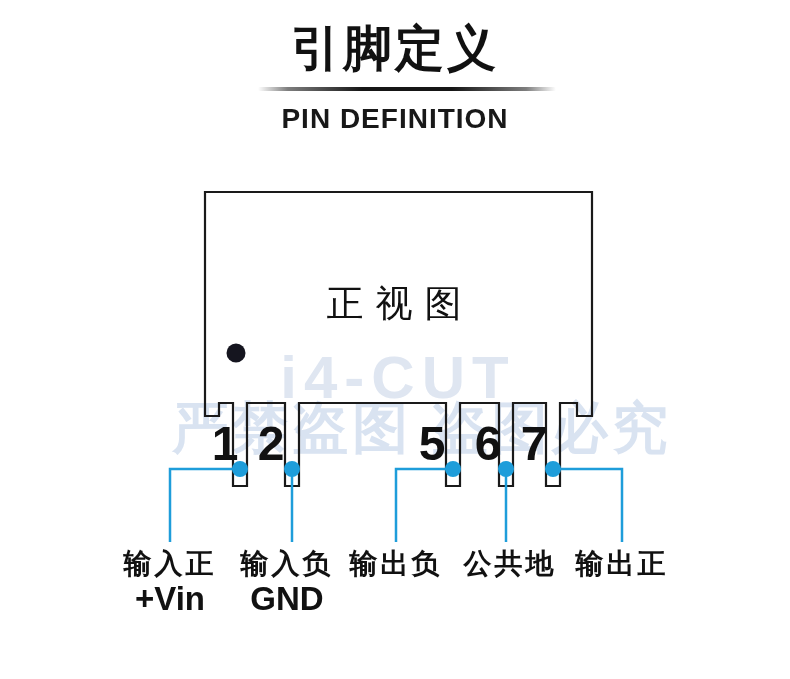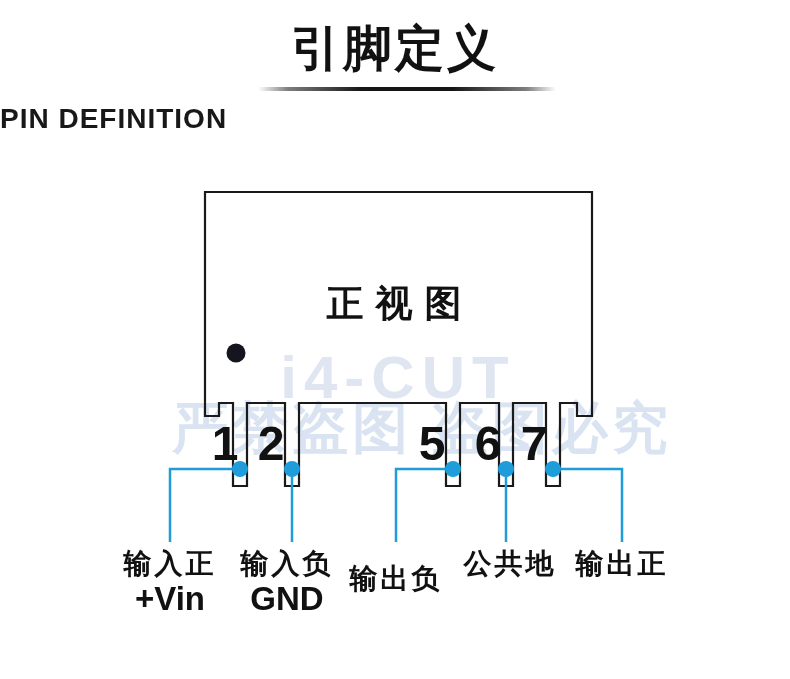--- a/index.html
+++ b/index.html
@@ -25,21 +25,21 @@
     position: absolute; left: 258px; top: 87px;
     width: 298px; height: 4px;
     background: linear-gradient(90deg,
       rgba(20,20,20,0) 0%, rgba(20,20,20,0.55) 10%,
       #151515 35%, #151515 65%,
       rgba(20,20,20,0.55) 90%, rgba(20,20,20,0) 100%);
     border-radius: 2px;
   }
   .title-en {
     position: absolute; left: 0; top: 103px; width: 790px;
-    text-align: left;
+    text-align: center;
     font-size: 28px; font-weight: bold; letter-spacing: 1px;
     color: #181818;
     white-space: nowrap;
   }
 
   
   .wm-brand {
     position: absolute; left: 398px; top: 331px;
     transform: translateX(-50%);
     font-size: 60px; font-weight: 800; letter-spacing: 7px;
@@ -52,39 +52,39 @@
     color: #d9e3f1; white-space: nowrap; z-index: 1;
   }
 
   
   .diagram-svg { position: absolute; left: 0; top: 0; z-index: 2; }
 
   
   .view-label {
     position: absolute; left: 247px; top: 279px; width: 306px;
     text-align: center; z-index: 3;
-    font-size: 37px; font-weight: bold; letter-spacing: 12px;
+    font-size: 37px; font-weight: normal; letter-spacing: 12px;
     color: #111; white-space: nowrap;
   }
   .pin-num {
     position: absolute; top: 423px; z-index: 3;
     transform: translateX(-50%);
     font-size: 48px; font-weight: bold; color: #111;
     line-height: 42px; white-space: nowrap;
   }
   .pn-1 { left: 225px; }
   .pn-2 { left: 271px; }
   .pn-5 { left: 432px; }
   .pn-6 { left: 488px; }
   .pn-7 { left: 534px; }
 
   .pin-label { position: absolute; top: 547px; width: 150px; text-align: center; z-index: 3; }
   .pl-1 { left:  95px; }
   .pl-2 { left: 212px; }
-  .pl-3 { left: 321px; margin-top: 15px; }
+  .pl-3 { left: 321px; }
   .pl-4 { left: 435px; }
   .pl-5 { left: 547px; }
   .pin-label .cn {
     font-size: 28px; font-weight: bold; letter-spacing: 3px;
     line-height: 33px; color: #111; white-space: nowrap;
   }
   .pin-label .en {
     font-size: 33px; font-weight: bold;
     line-height: 37px; color: #111; white-space: nowrap;
   }

